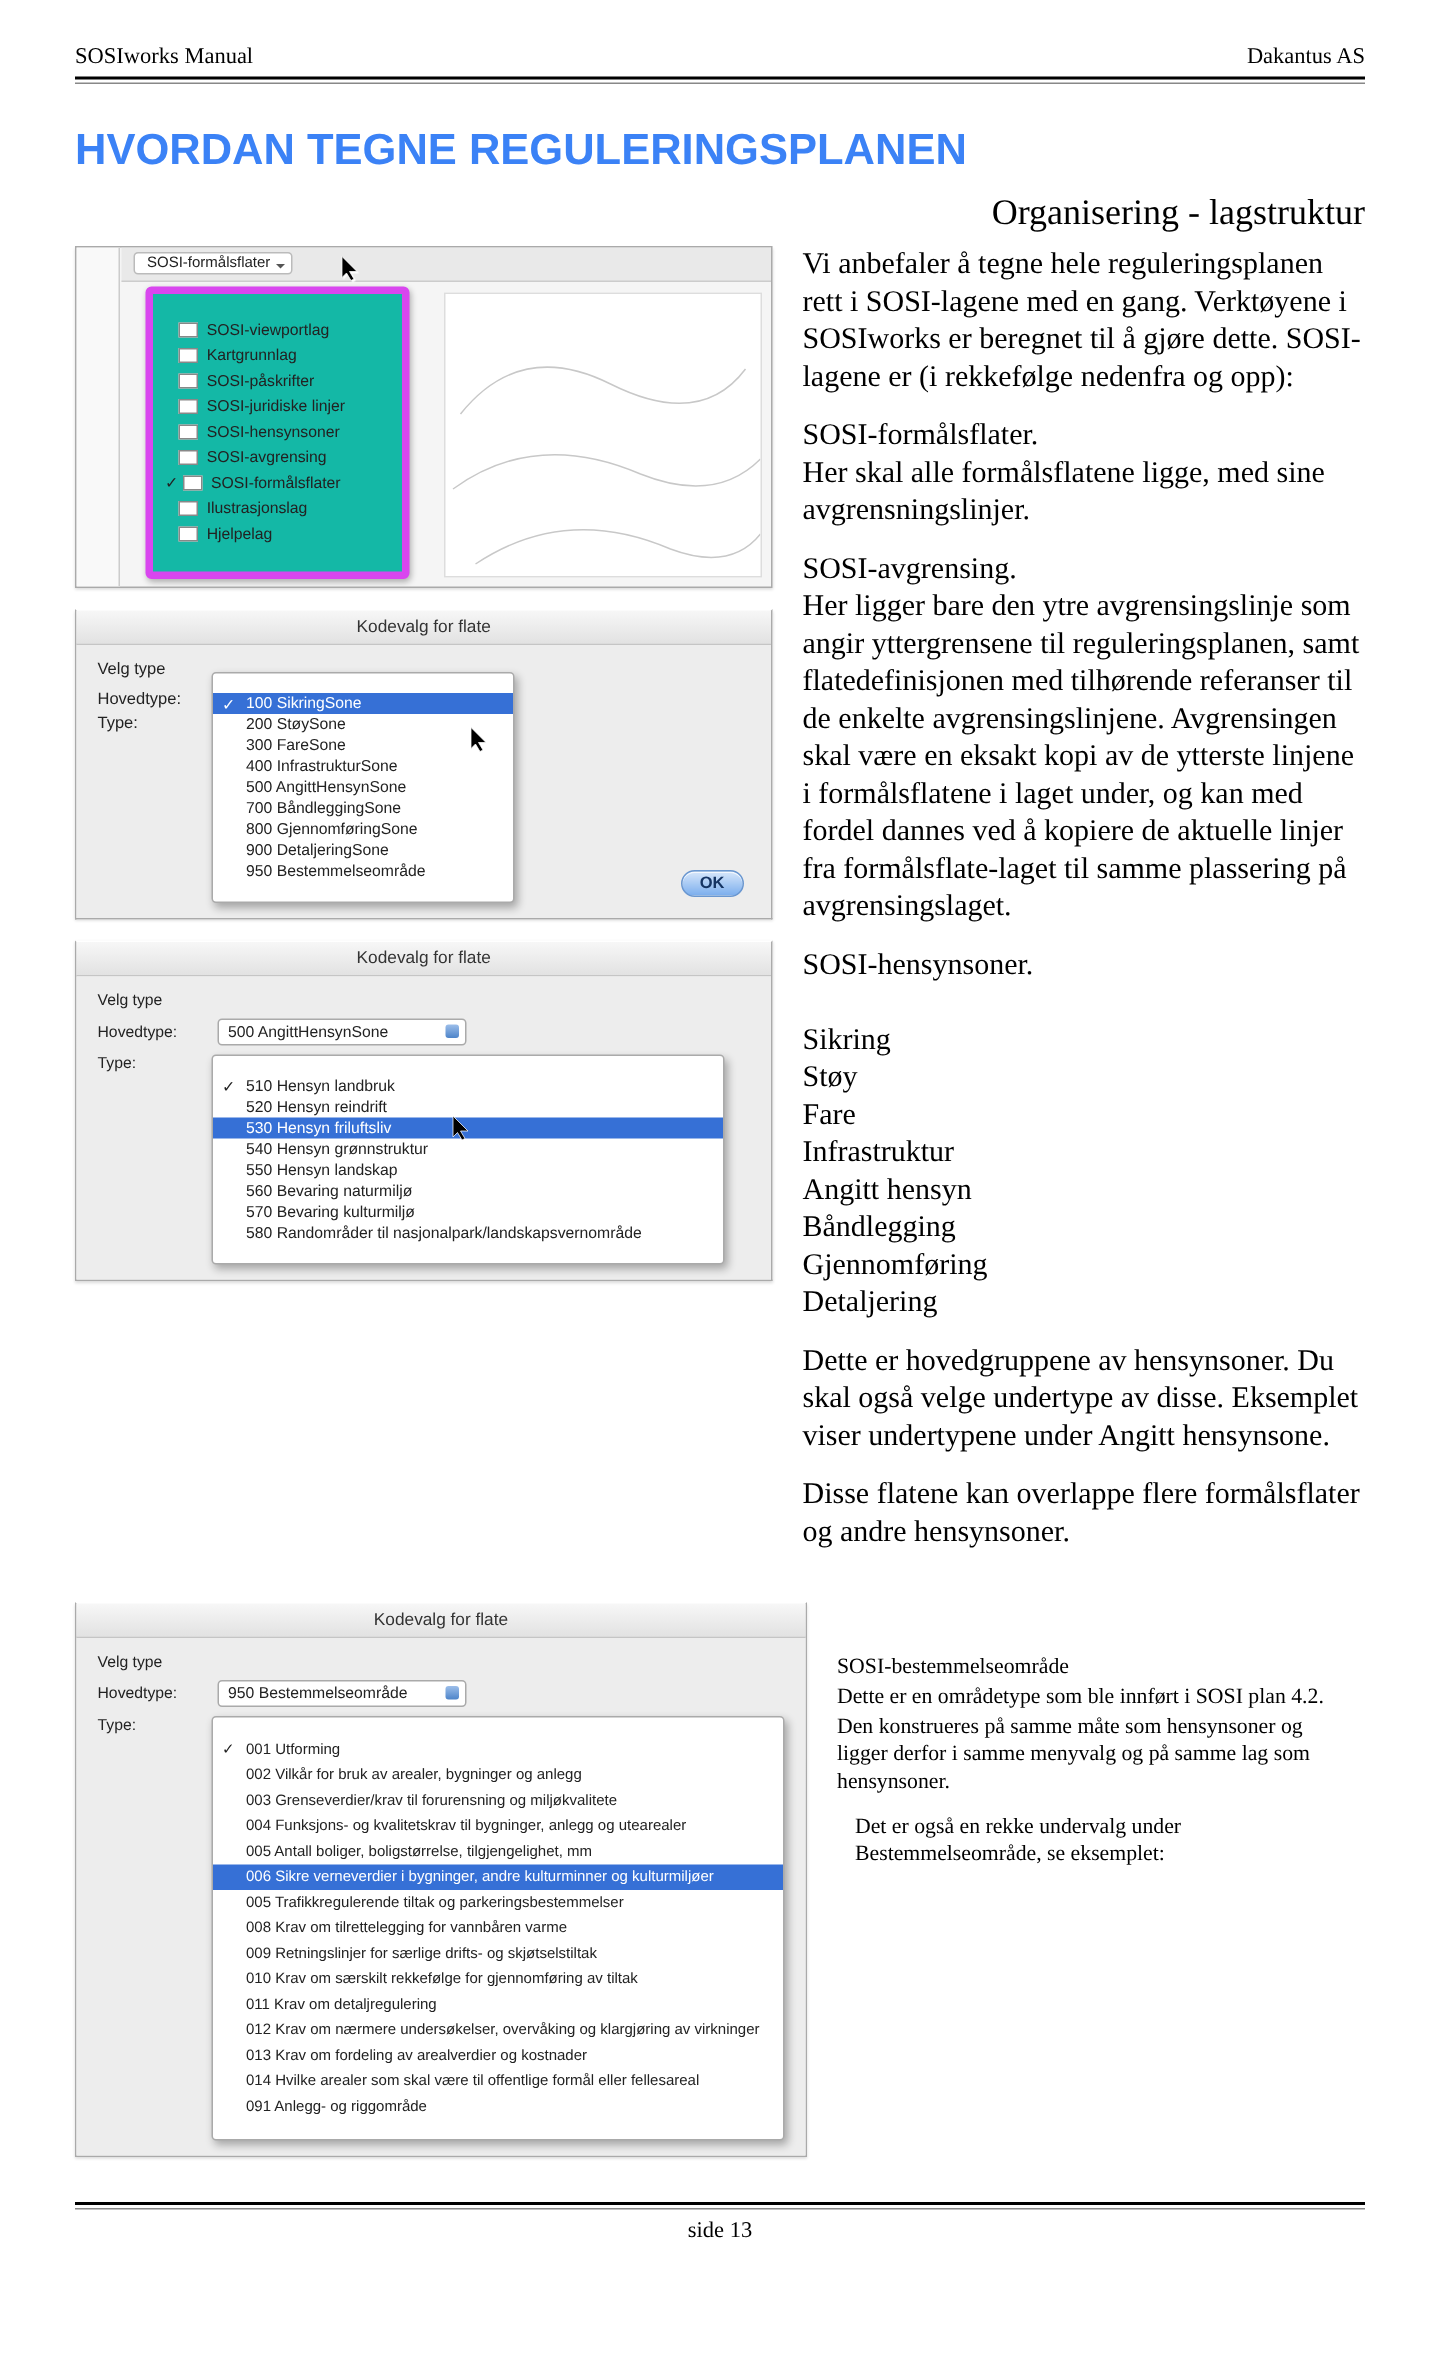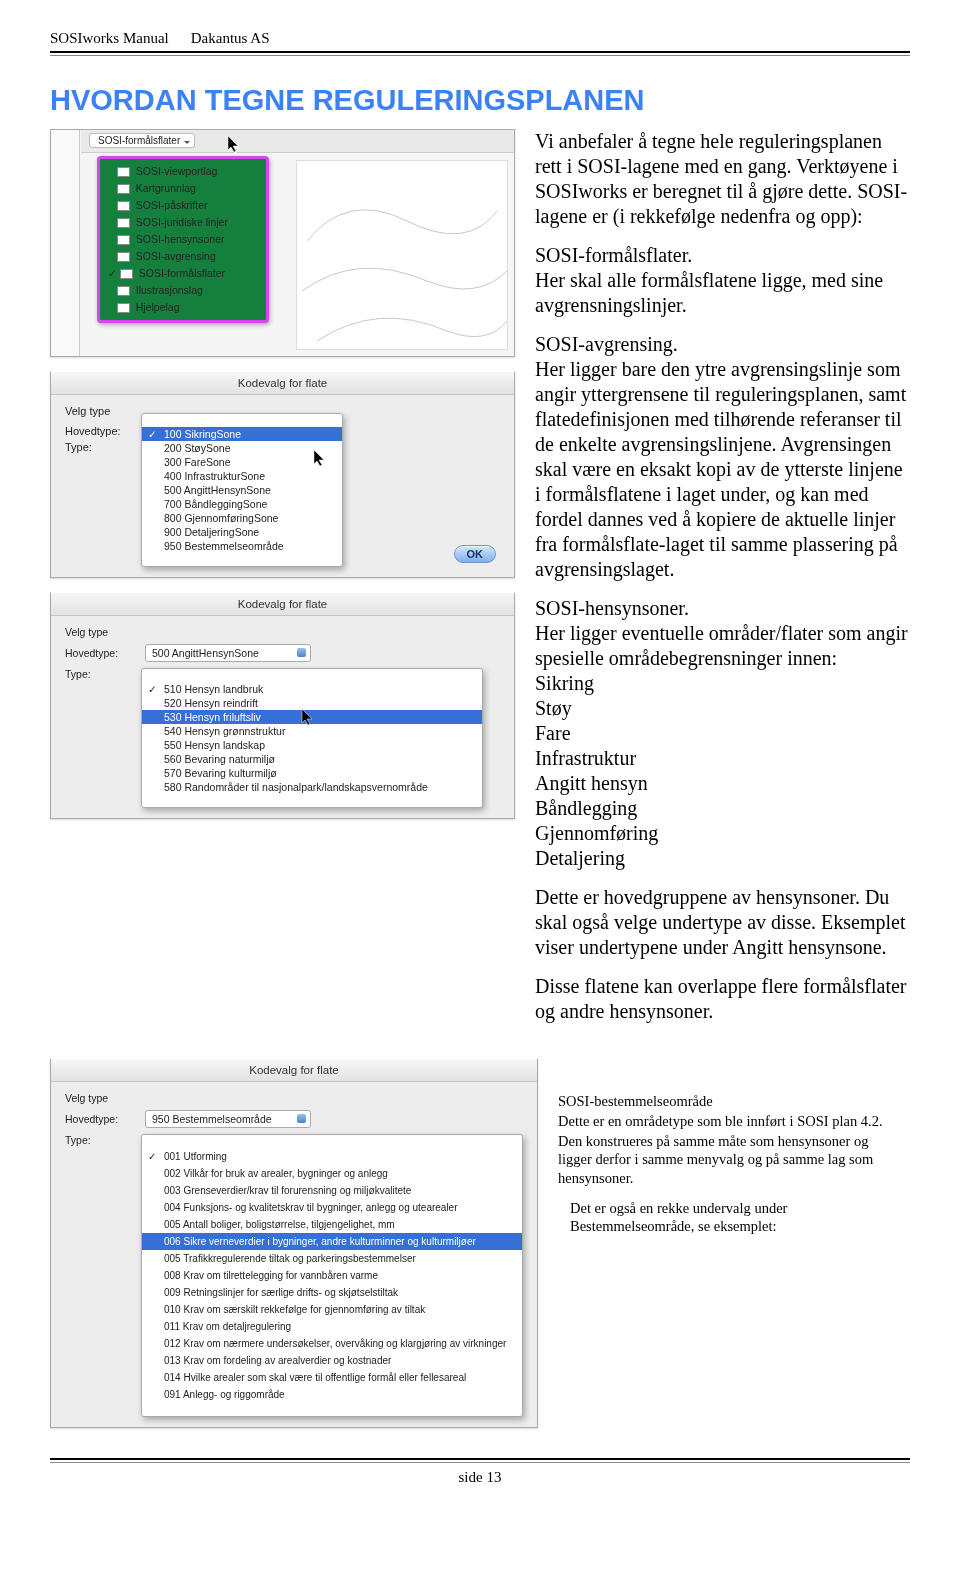--- a/index.html
+++ b/index.html
@@ -8,20 +8,21 @@
     font-family: "Times New Roman", Times, serif;
     background: #fff;
     color: #000;
     width: 960px;
   }
   .page {
     padding: 30px 50px 20px 50px;
   }
   .header-row {
     display: flex;
+    justify-content: space-between;
     font-size: 15px;
     padding-bottom: 4px;
     gap: 22px;
   }
   .header-divider-top {
     border-top: 2px solid #000;
     border-bottom: 1px solid #888;
     height: 2px;
     margin-bottom: 28px;
   }
@@ -83,22 +84,22 @@
   }
   .layers-btn {
     position:absolute;left:8px;top:3px;
     background: #fff;border:1px solid #bbb;border-radius:3px;
     padding:1px 14px 1px 8px;font-size:10px;
     box-shadow: inset 0 1px 0 #fff;
   }
   .layers-btn::after{content:"";position:absolute;right:4px;top:7px;border:3px solid transparent;border-top-color:#555}
   .layers-list {
     position:absolute;top:26px;left:46px;
-    background:#15803d;border:3px solid #d946ef;border-radius:4px;
-    padding:4px 8px;font-size:10.5px;line-height:17px;
+    background:#14b8a6;border:5px solid #d946ef;border-radius:4px;
+    padding:16px 8px;font-size:10.5px;line-height:17px;
     box-shadow: 1px 2px 4px rgba(0,0,0,0.3);
     width:150px;
   }
   .layers-list div{white-space:nowrap}
   .layer-ico{display:inline-block;width:11px;height:8px;border:1px solid #888;background:#fff;margin-right:6px;vertical-align:middle}
   .layers-map {
     position:absolute;right:6px;top:30px;bottom:6px;width:210px;
     background:#fff;border:1px solid #ddd;overflow:hidden;
   }
   .cursor-arrow{position:absolute;top:5px;left:176px;}
@@ -150,20 +151,21 @@
 <body>
 
 <div class="page">
   <div class="header-row">
     <span>SOSIworks Manual</span>
     <span>Dakantus AS</span>
   </div>
   <div class="header-divider-top"></div>
 
   <div class="title">HVORDAN TEGNE REGULERINGSPLANEN</div>
+  <div class="subtitle">Organisering - lagstruktur</div>
 
   <div class="content-row">
     <div class="left-col">
 
       <div class="panel layers-panel">
         <div class="layers-left"></div>
         <div class="layers-toolbar">
           <span class="layers-btn">SOSI-formålsflater</span>
         </div>
 
@@ -253,21 +255,21 @@
 
     </div>
 
     <div class="right-col">
       <p>Vi anbefaler å tegne hele reguleringsplanen rett i SOSI-lagene med en gang. Verktøyene i SOSIworks er beregnet til å gjøre dette. SOSI-lagene er (i rekkefølge nedenfra og opp):</p>
       <p><span>SOSI-formålsflater.</span><br>
          <span>Her skal alle formålsflatene ligge, med sine avgrensningslinjer.</span></p>
       <p><span>SOSI-avgrensing.</span><br>
          <span>Her ligger bare den ytre avgrensingslinje som angir yttergrensene til reguleringsplanen, samt flatedefinisjonen med tilhørende referanser til de enkelte avgrensingslinjene. Avgrensingen skal være en eksakt kopi av de ytterste linjene i formålsflatene i laget under, og kan med fordel dannes ved å kopiere de aktuelle linjer fra formålsflate-laget til samme plassering på avgrensingslaget.</span></p>
       <p><span>SOSI-hensynsoner.</span><br>
-         <span>Her ligger eventuelle områder/flater som angir spesielle områdebegrensninger innen:</span><br>
+         <br>
          <span id="hensyn-list">Sikring<br>Støy<br>Fare<br>Infrastruktur<br>Angitt hensyn<br>Båndlegging<br>Gjennomføring<br>Detaljering</span></p>
       <p>Dette er hovedgruppene av hensynsoner. Du skal også velge undertype av disse. Eksemplet viser undertypene under Angitt hensynsone.</p>
       <p>Disse flatene kan overlappe flere formålsflater og andre hensynsoner.</p>
     </div>
   </div>
 
   <div class="full-row">
     <div class="panel dialog panel4">
       <div class="dialog-title">Kodevalg for flate</div>
       <div class="dialog-body long-list">

